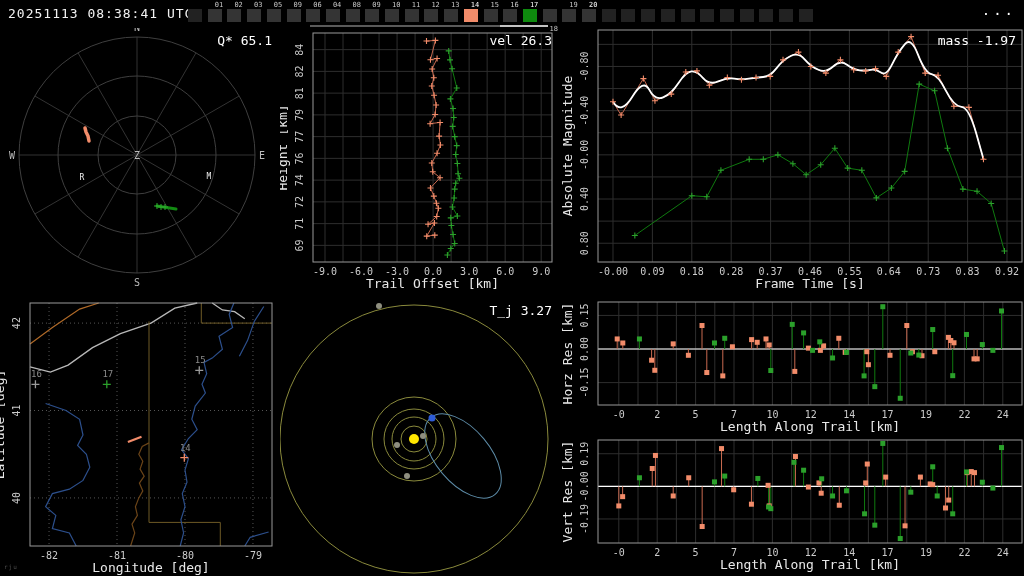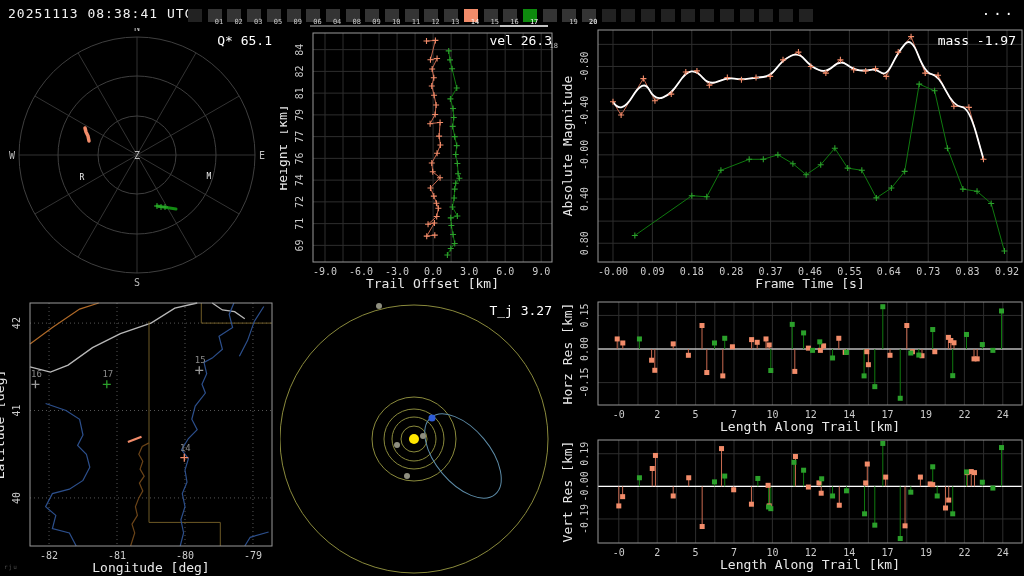--- a/index.html
+++ b/index.html
@@ -4,21 +4,21 @@
 <style>
   html,body{margin:0;padding:0;background:#000;}
   body{width:1024px;height:576px;overflow:hidden;position:relative;
        font-family:"DejaVu Sans Mono",monospace;color:#e8e8e8;}
   #app{position:absolute;inset:0;background:#000;}
   .topbar{position:absolute;left:0;top:0;width:1024px;height:28px;}
   .timestamp{position:absolute;left:8px;top:6px;font-size:13px;letter-spacing:1px;color:#f2f2f2;white-space:pre;}
   .frame-strip{position:absolute;left:188px;top:0;height:28px;}
   .fbox{position:absolute;top:9px;width:14px;height:13px;background:#343434;}
   .fbox.blank{background:#222;}
-  .flab{position:absolute;top:18px;font-size:7px;color:#c8c8c8;line-height:8px;}
+  .flab{position:absolute;top:1px;font-size:7px;color:#c8c8c8;line-height:8px;}
   .scroll-a{position:absolute;left:310px;top:25px;width:190px;height:2px;background:#5a5a5a;}
   .scroll-b{position:absolute;left:500px;top:25px;width:48px;height:2px;background:#c2c2c2;}
   .menu{position:absolute;right:8px;top:2px;font-size:14px;color:#fff;letter-spacing:3px;cursor:default;}
   .panel{position:absolute;}
   .ptitle{position:absolute;top:5px;right:8px;font-size:13px;color:#fff;white-space:pre;}
   .caption{position:absolute;left:0;right:0;bottom:3px;text-align:center;font-size:13px;color:#e8e8e8;}
   .watermark{position:absolute;left:4px;bottom:6px;font-size:6px;color:#4a4a4a;letter-spacing:1px;}
   svg{position:absolute;left:0;top:0;}
   svg text{font-family:"DejaVu Sans Mono",monospace;}
 </style>

